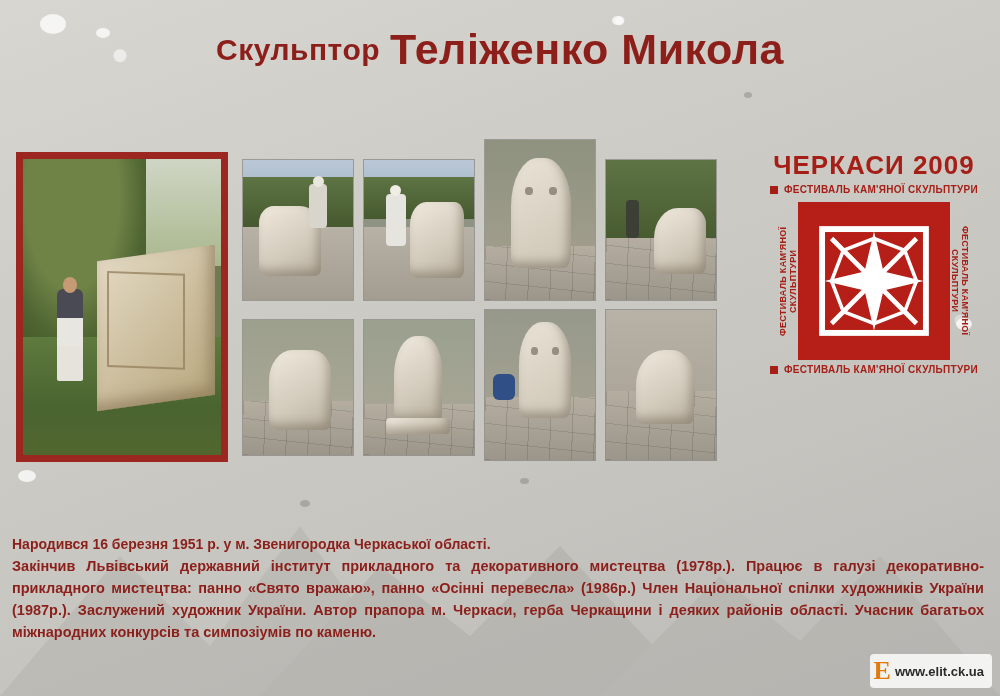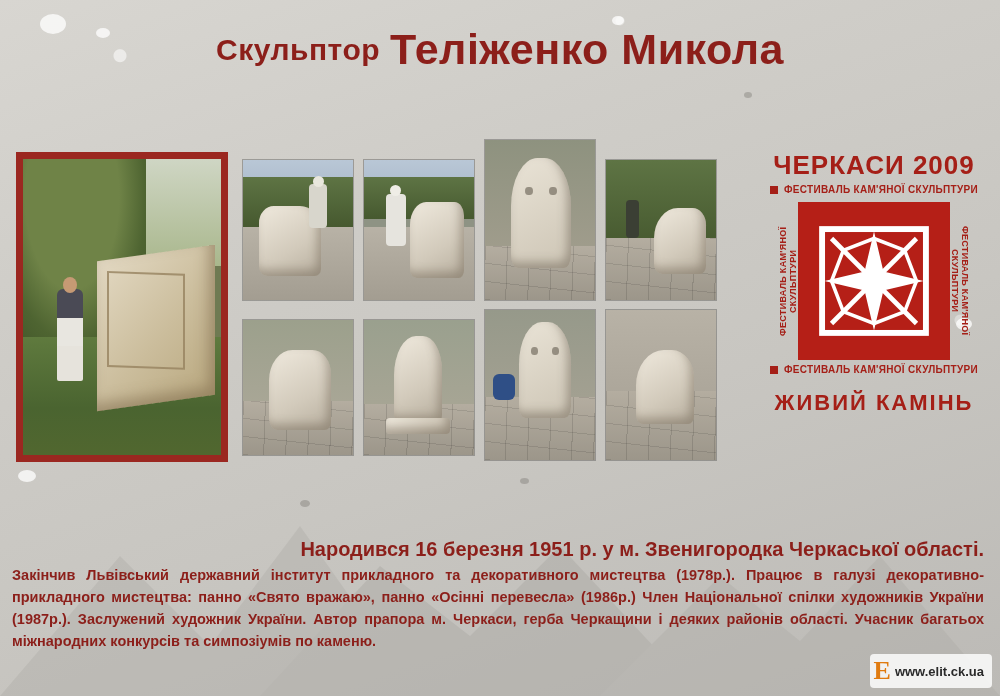--- a/index.html
+++ b/index.html
@@ -129,21 +129,21 @@
   .living{
     position:absolute;top:240px;left:0;width:228px;text-align:center;
     font-size:22px;font-weight:700;color:#a51f17;letter-spacing:2px;
   }
 
   
   .bio{position:absolute;left:12px;top:534px;width:972px;color:#8c1f1a;}
   .bio-name{font-size:14px;font-weight:700;margin-bottom:9px;}
   .bio-line{font-size:14.5px;font-weight:700;line-height:1.52;
     text-align:justify;text-justify:inter-word;}
-  .bio-first{font-size:20px;font-weight:700;line-height:1.52;text-align:right;}
+  .bio-first{font-size:14px;font-weight:700;line-height:1.52;}
 
   
   .badge{
     position:absolute;right:8px;bottom:8px;height:30px;
     display:flex;align-items:center;gap:4px;
     background:rgba(255,255,255,.82);border-radius:4px;padding:2px 8px 2px 4px;
   }
   .badge-e{
     font-size:26px;font-weight:700;color:#e07b10;line-height:1;
     font-family:"Liberation Serif",serif;
@@ -259,21 +259,20 @@
         <polygon points="50,8 58,42 92,50 58,58 50,92 42,58 8,50 42,42" fill="#ffffff"></polygon>
         <polygon points="50,14 76,24 86,50 76,76 50,86 24,76 14,50 24,24" fill="none" stroke="#ffffff" stroke-width="3"></polygon>
         <line x1="14" y1="14" x2="86" y2="86" stroke="#ffffff" stroke-width="4"></line>
         <line x1="86" y1="14" x2="14" y2="86" stroke="#ffffff" stroke-width="4"></line>
       </svg>
     </div>
 
     <div class="sub-bot">
       <span class="sq"></span><span>ФЕСТИВАЛЬ КАМ'ЯНОЇ СКУЛЬПТУРИ</span>
     </div>
-    <div class="living">ЖИВИЙ КАМІНЬ</div>
   </div>
 
   <div class="bio">
     <div class="bio-first">Народився 16 березня 1951 р. у м. Звенигородка Черкаської області.</div>
     <div class="bio-line">Закінчив Львівський державний інститут прикладного та декоративного мистецтва (1978р.). Працює в галузі декоративно-прикладного мистецтва: панно «Свято вражаю», панно «Осінні перевесла» (1986р.) Член Національної спілки художників України (1987р.). Заслужений художник України. Автор прапора м. Черкаси, герба Черкащини і деяких районів області. Учасник багатьох міжнародних конкурсів та симпозіумів по каменю.</div>
   </div>
 
   <div class="badge">
     <span class="badge-e">E</span>
     <span class="badge-txt">www.elit.ck.ua</span>

